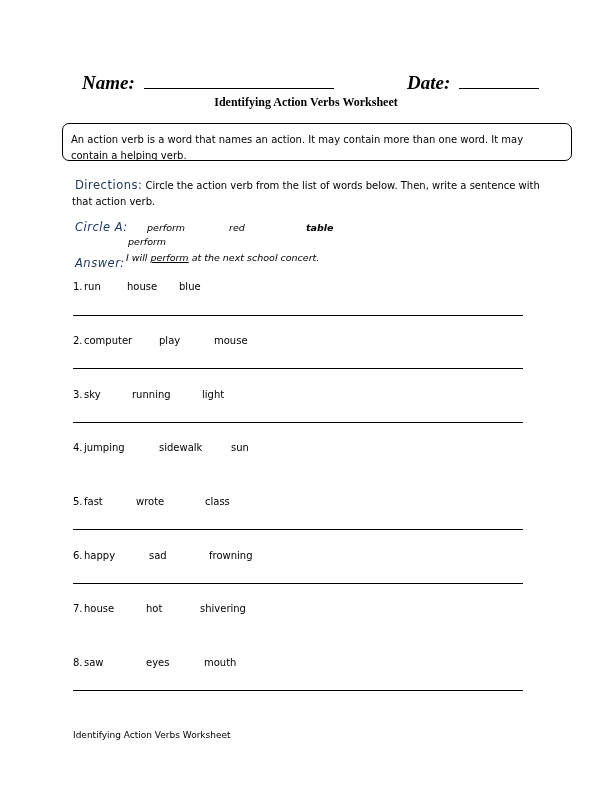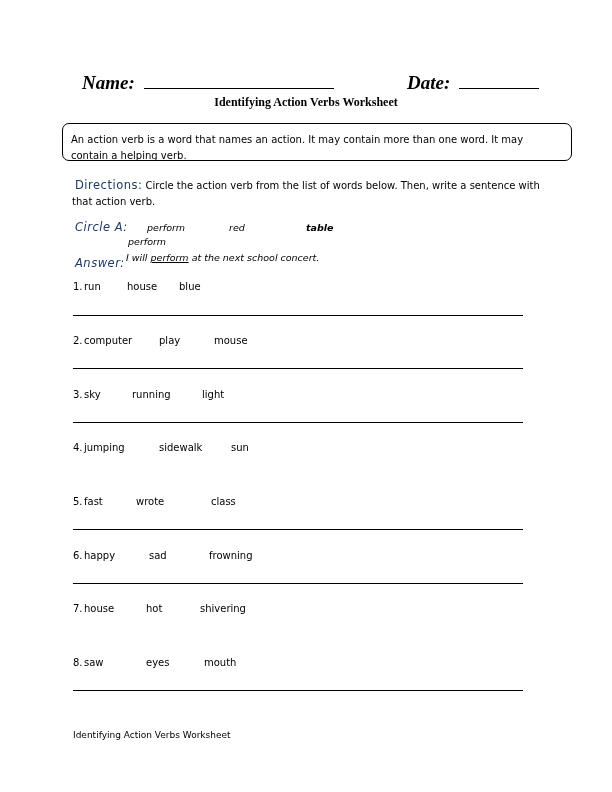--- a/index.html
+++ b/index.html
@@ -81,21 +81,21 @@
   <span style="left:0">4.</span>
   <span style="left:11px">jumping</span>
   <span style="left:86px">sidewalk</span>
   <span style="left:158px">sun</span>
 </div>
 
 <div class="abs item" style="left:73px; top:496px; width:300px; height:14px;">
   <span style="left:0">5.</span>
   <span style="left:11px">fast</span>
   <span style="left:63px">wrote</span>
-  <span style="left:138px">class</span>
+  <span style="left:132px">class</span>
 </div>
 <div class="abs line" style="top:529px;"></div>
 
 <div class="abs item" style="left:73px; top:550px; width:300px; height:14px;">
   <span style="left:0">6.</span>
   <span style="left:11px">happy</span>
   <span style="left:76px">sad</span>
   <span style="left:136px">frowning</span>
 </div>
 <div class="abs line" style="top:583px;"></div>

